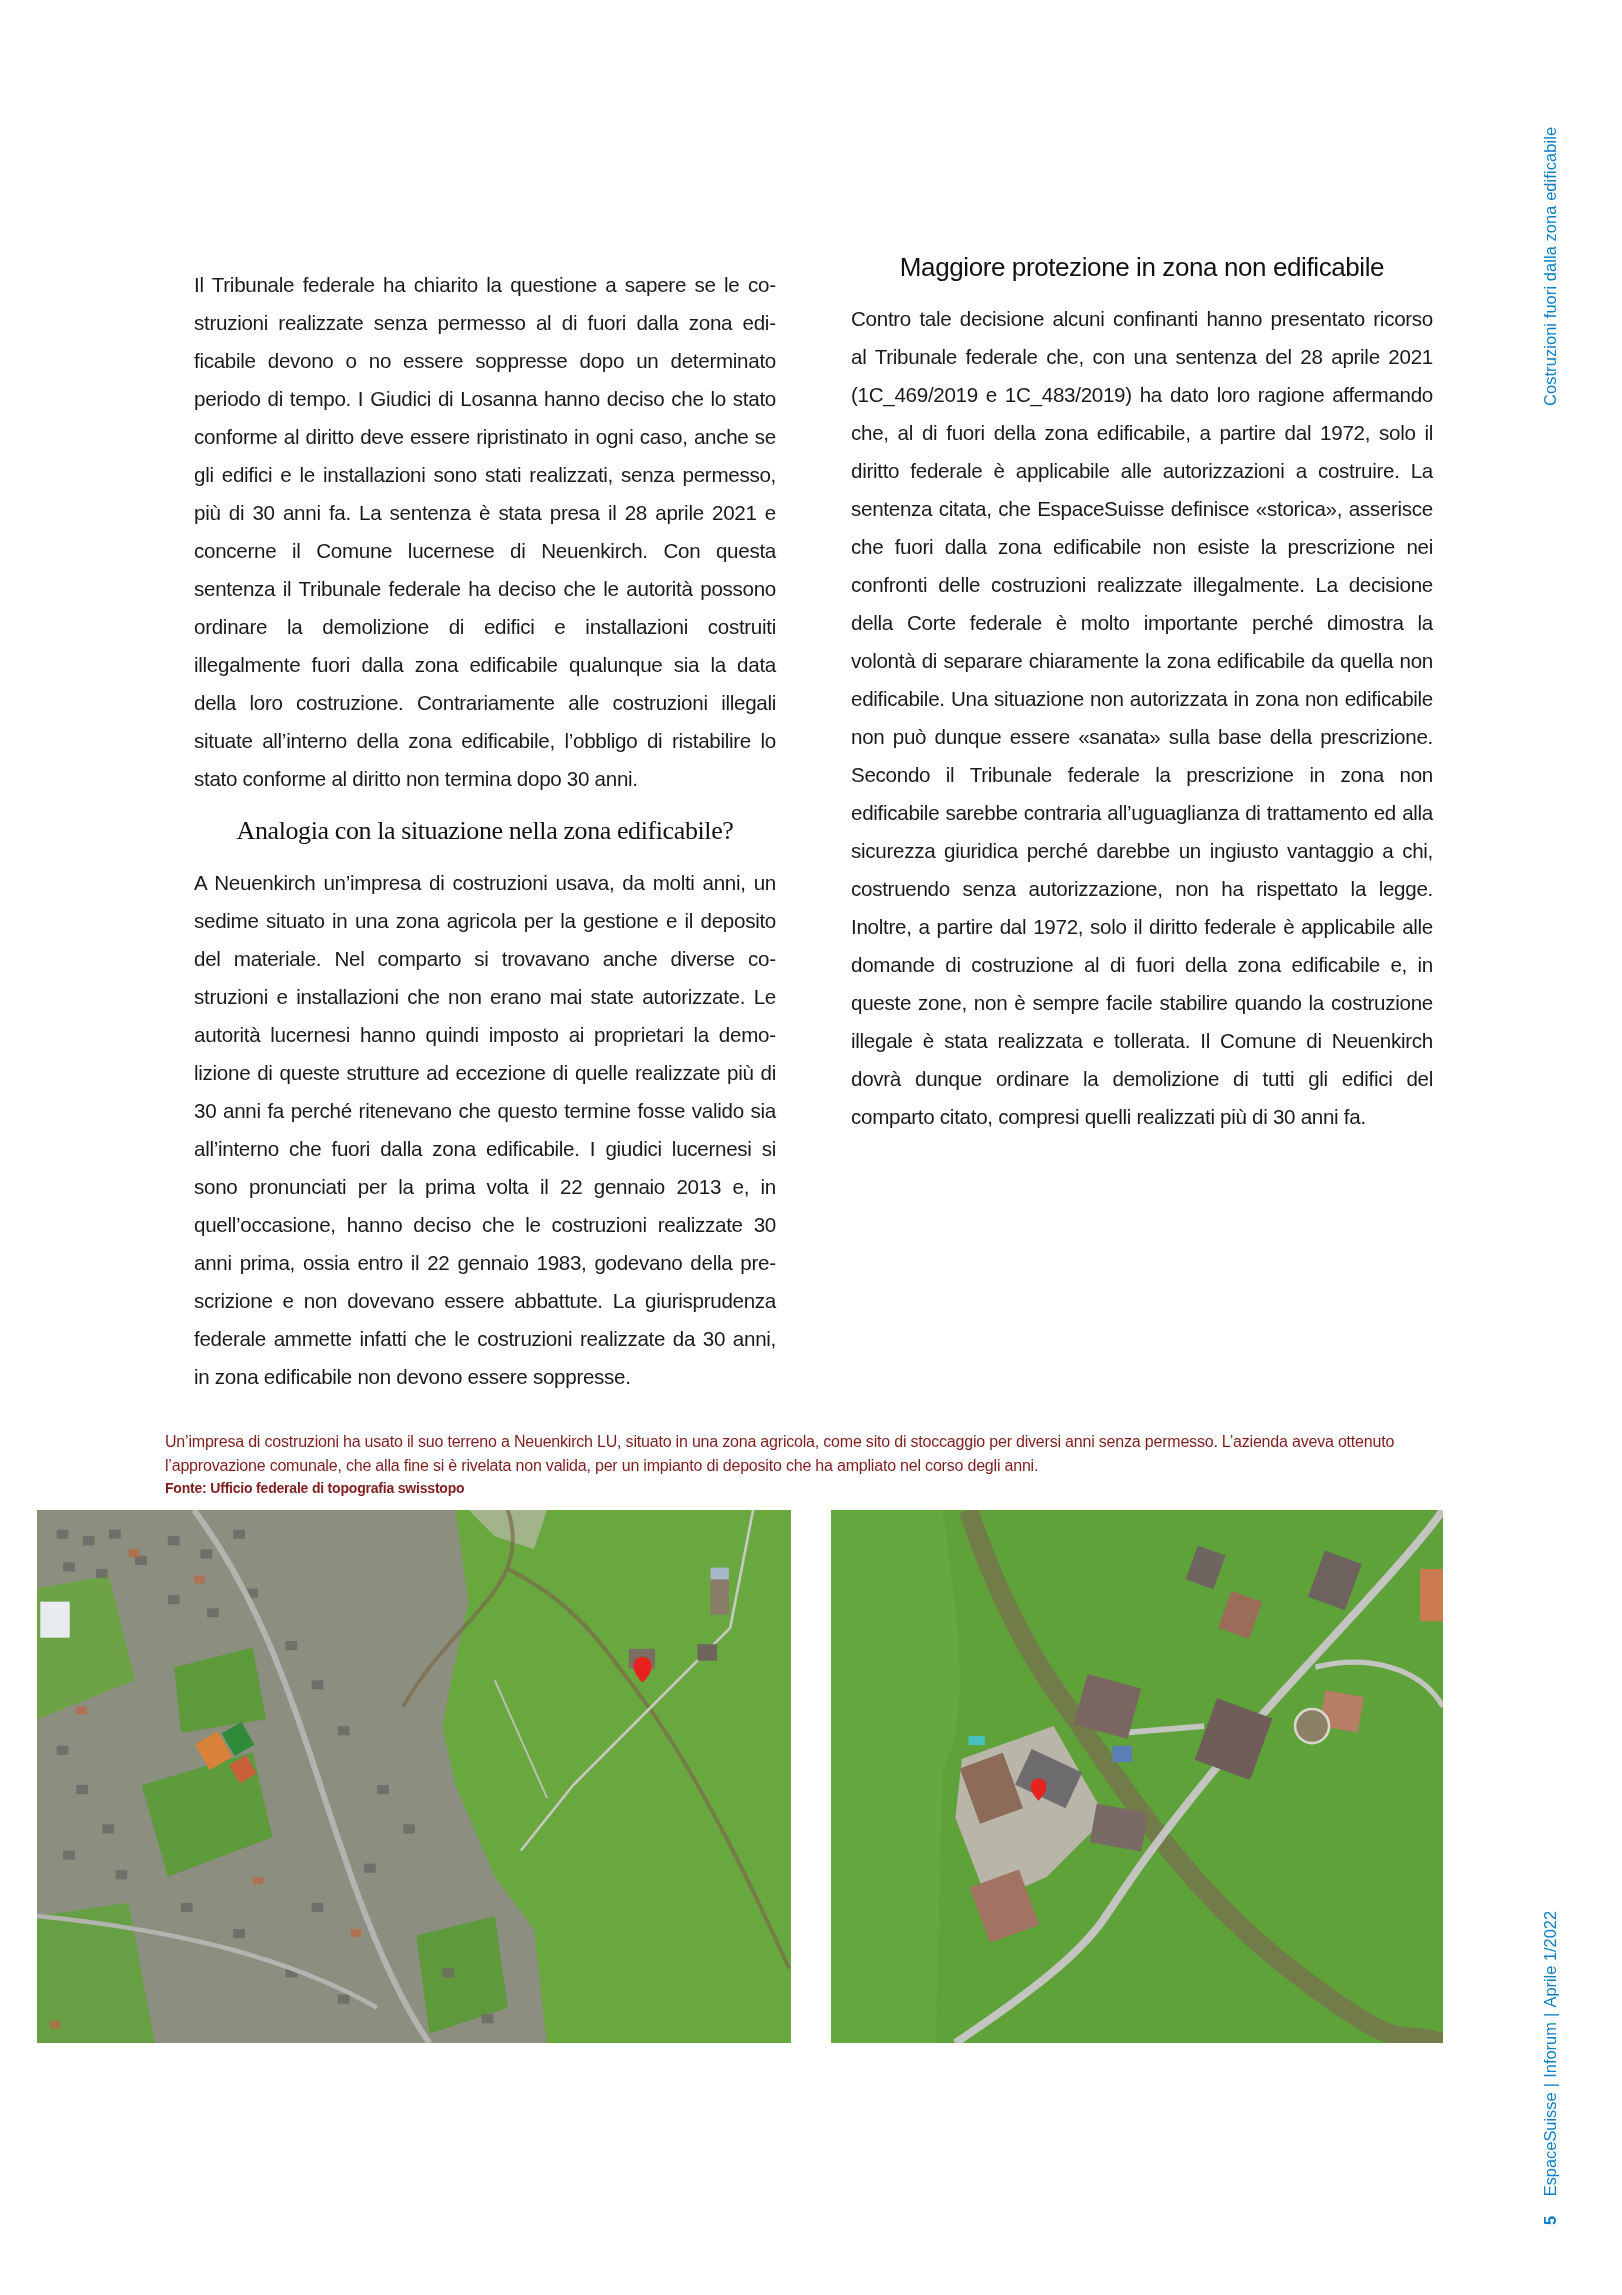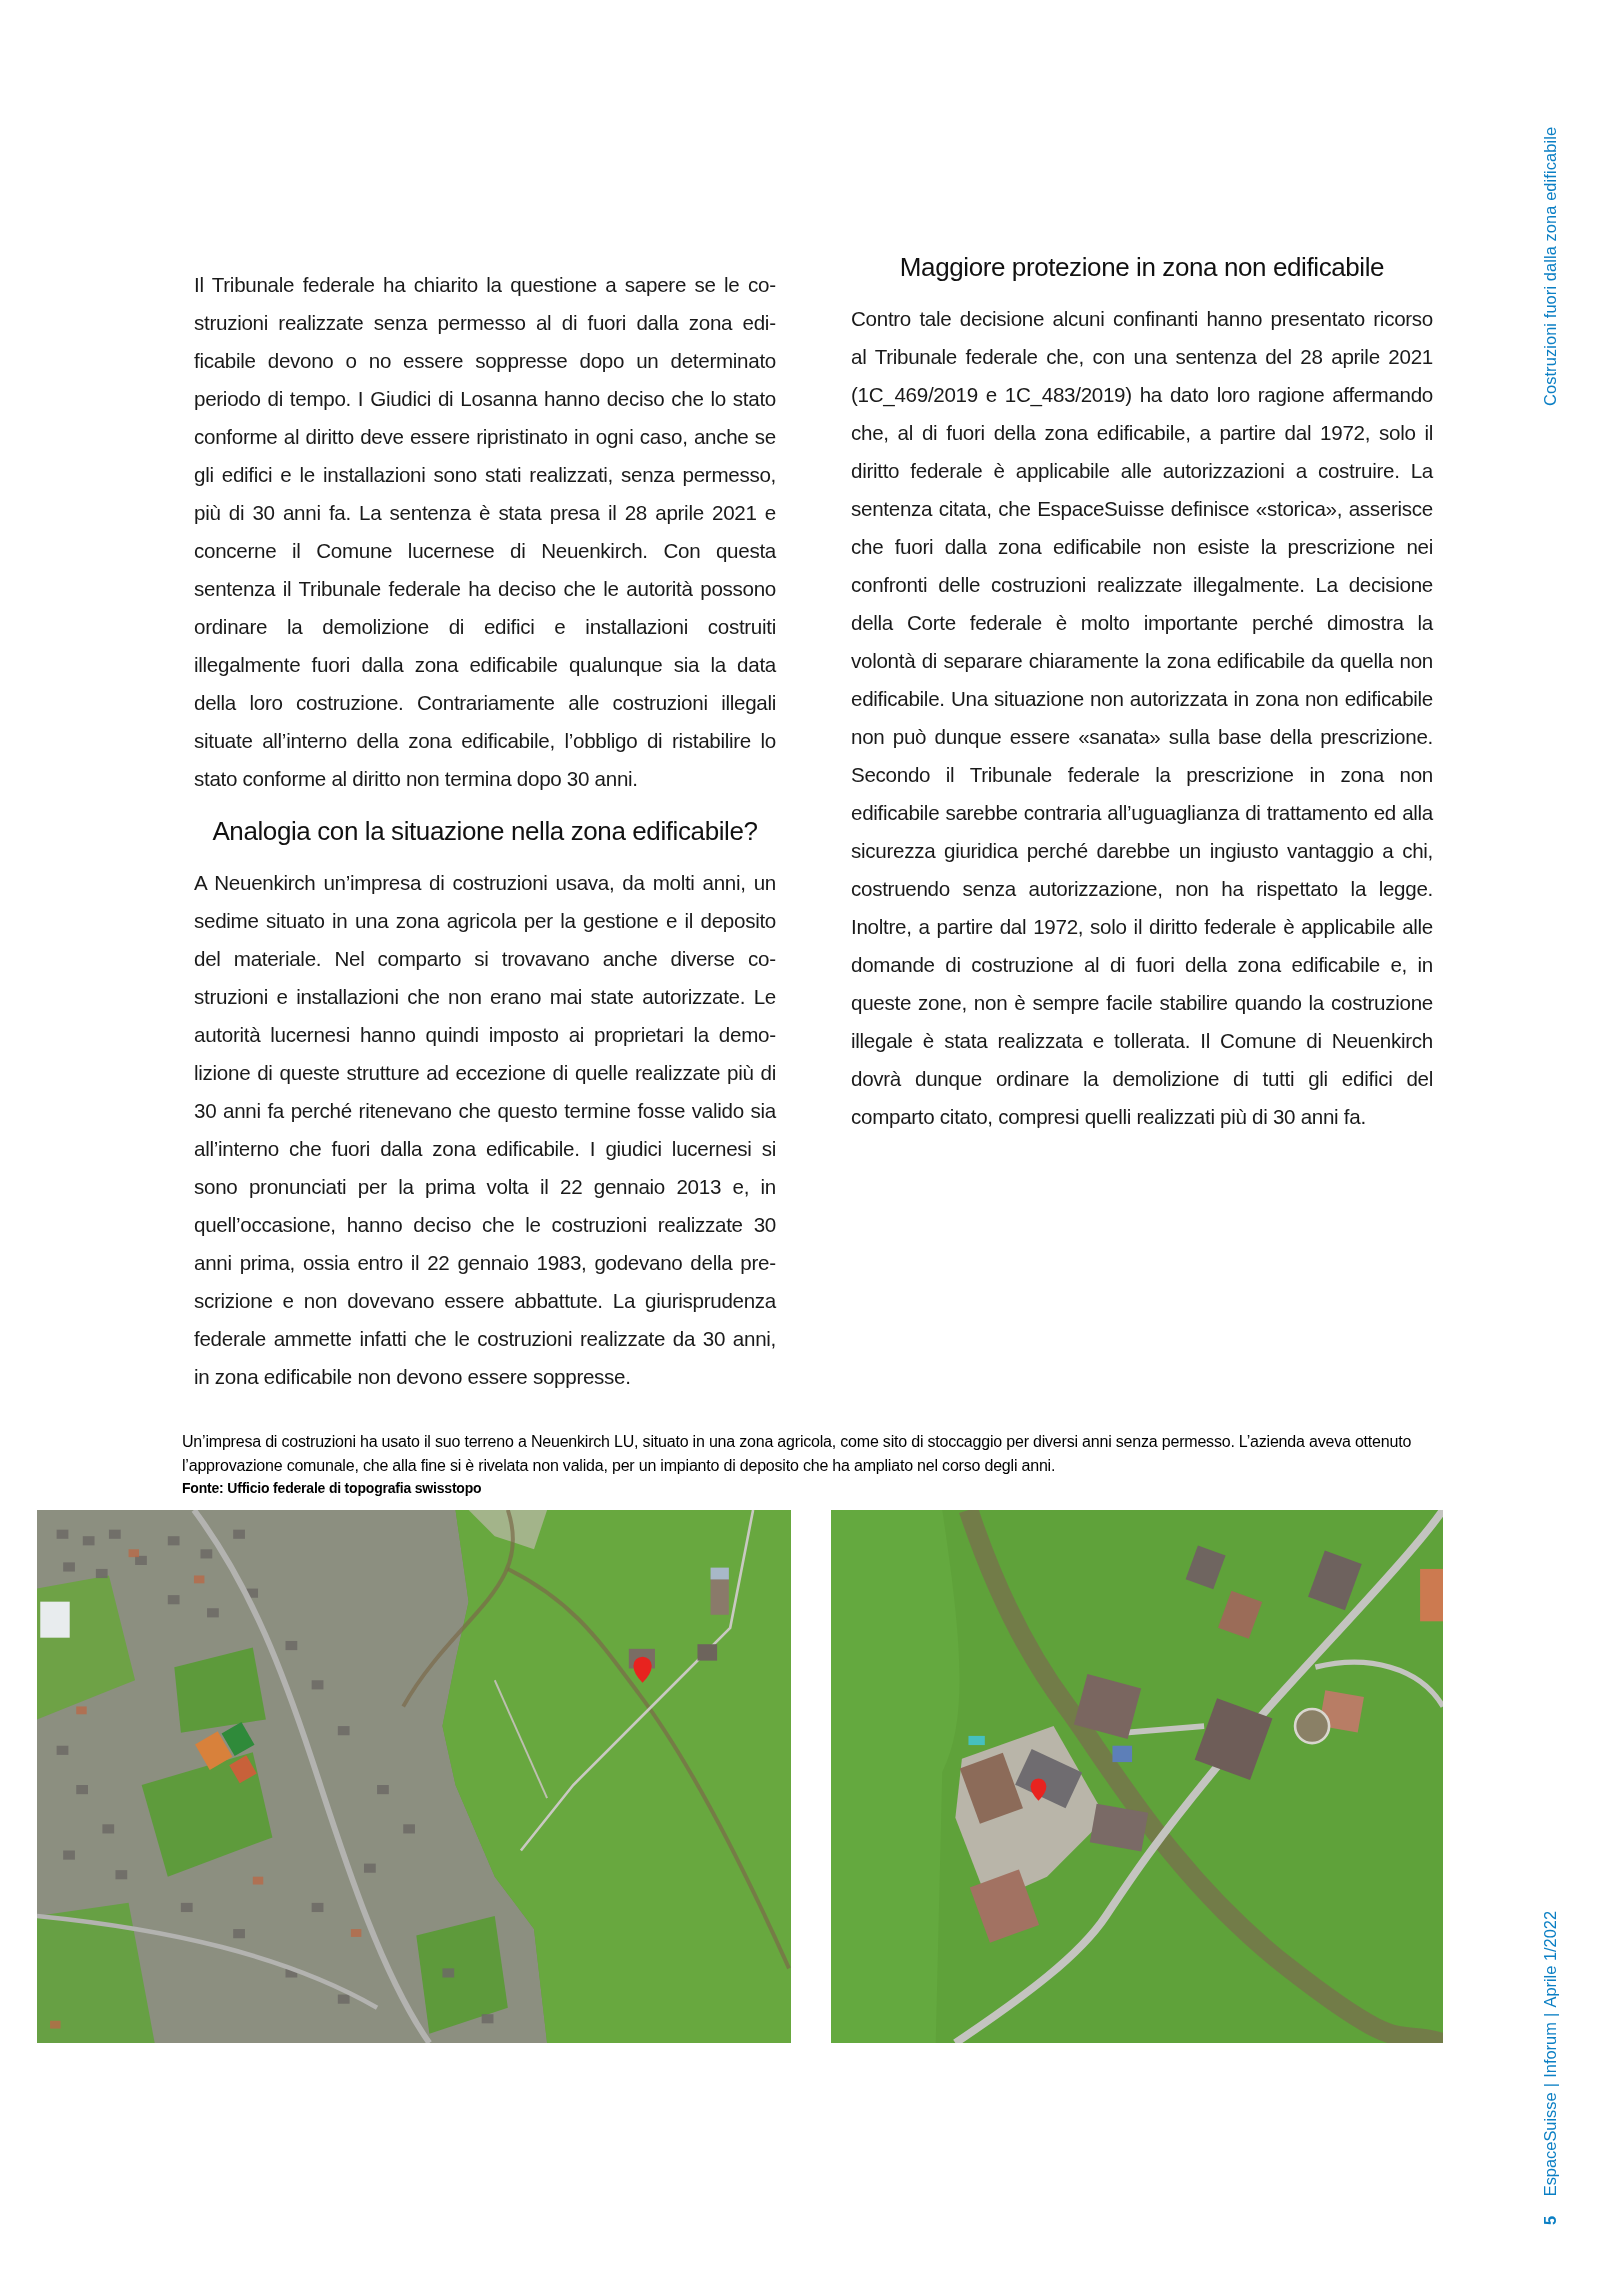--- a/index.html
+++ b/index.html
@@ -6,23 +6,23 @@
   body { width: 1623px; height: 2295px; position: relative; overflow: hidden;
          font-family: "Liberation Sans", "DejaVu Sans", sans-serif; color: #1a1a1a; }
   .col { position: absolute; top: 250px; width: 614px; }
   .col-left { left: 178px; }
   .col-right { left: 835px; }
   .para { margin: 16px; font-size: 20.6px; line-height: 38px; text-align: justify;
           letter-spacing: -0.3px; hyphens: manual; }
   .heading { margin: 0; font-size: 26px; line-height: 34px; font-weight: normal;
              letter-spacing: -0.4px; color: #111; text-align: center; }
   .col-right .heading { margin-top: 0; }
-  .heading-2 { margin-top: 14px; }
-  .caption { position: absolute; left: 182px; top: 1430px; width: 1256px;
-             font-size: 16px; line-height: 23.6px; letter-spacing: -0.2px; color: #000000; }
+  .heading-2 { margin-top: 14px; font-family: Liberation Serif, serif; }
+  .caption { position: absolute; left: 165px; top: 1430px; width: 1256px;
+             font-size: 16px; line-height: 23.6px; letter-spacing: -0.2px; color: #7f1d1d; }
   .caption-source { font-size: 14px; font-weight: bold; }
   .photo { position: absolute; top: 1510px; height: 533px; overflow: hidden; }
   .photo-left { left: 37px; width: 754px; }
   .photo-right { left: 831px; width: 612px; }
   .photo svg { width: 100%; height: 100%; display: block; }
   .side-running { position: absolute; left: 1529px; top: 92px; width: 39px; height: 314px; }
   .side-running span { position: absolute; left: 0; bottom: 0; white-space: nowrap;
          transform-origin: left bottom; transform: rotate(-90deg) translate(0, 31px);
          font-size: 16.4px; color: #0b7fc4; letter-spacing: 0.1px; }
   .side-footer { position: absolute; left: 1529px; top: 1885px; width: 39px; height: 340px; }

